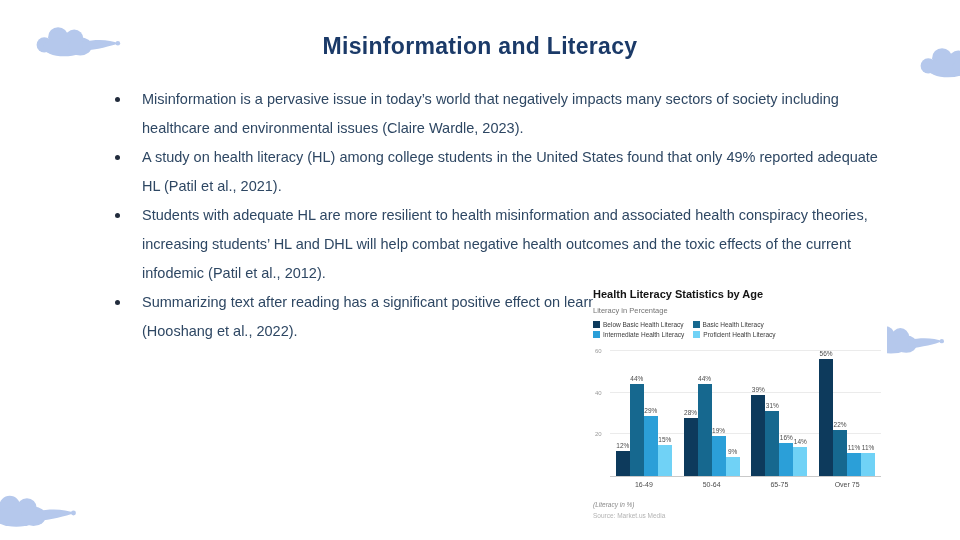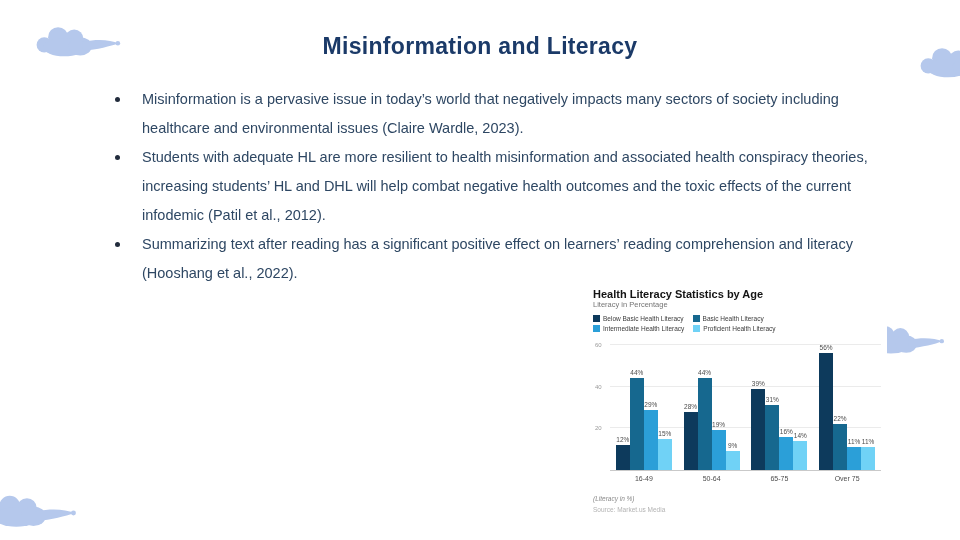--- a/index.html
+++ b/index.html
@@ -28,21 +28,21 @@
   .cloud-tl{left:32px;top:24px;width:92px;height:34px;}
   .cloud-tr{left:916px;top:45px;width:92px;height:34px;}
   .cloud-r{left:860px;top:323px;width:88px;height:32px;}
   .cloud-bl{left:-18px;top:492px;width:98px;height:37px;}
   
   .chart-panel{
     position:absolute;left:593px;top:288px;width:294px;height:234px;
     background:#ffffff;
   }
   .chart-title{font-size:11px;font-weight:bold;color:#141414;margin:0;}
-  .chart-subtitle{font-size:7.5px;color:#757575;}
+  .chart-subtitle{font-size:7.5px;color:#757575;margin-top:6px;}
   .legend{margin-top:6px;display:flex;flex-wrap:wrap;column-gap:9px;row-gap:3px;width:255px;}
   .legend-item{display:flex;align-items:center;gap:3px;font-size:6.5px;color:#3a3a3a;white-space:nowrap;}
   .legend-swatch{width:7px;height:7px;flex:0 0 auto;}
   .plot{
     margin:13px 6px 0 17px;height:125px;position:relative;
     border-bottom:1px solid #c9c9c9;
   }
   .gridline{position:absolute;left:0;right:0;height:1px;background:#ebebeb;}
   .ytick{position:absolute;left:-15px;font-size:6px;color:#9a9a9a;}
   .groups{position:absolute;left:0;right:0;top:0;bottom:0;display:flex;justify-content:space-around;align-items:flex-end;}
@@ -100,20 +100,24 @@
     <path d="M66 23 C 88 19 102 21 113 25 C 102 29 86 33 66 35 Z"></path>
       <circle cx="112" cy="25" r="3"></circle>
   </svg>
 
   <h1 class="slide-title">Misinformation and Literacy</h1>
 
   <ul class="bullets" id="bullet-list">
       <li class="bullet-item">
         <span class="bullet-dot"></span>
         <span>Misinformation is a pervasive issue in today’s world that negatively impacts many sectors of society including healthcare and environmental issues (Claire Wardle, 2023).</span>
+      </li>
+      <li class="bullet-item">
+        <span class="bullet-dot"></span>
+        <span>A study on health literacy (HL) among college students in the United States found that only 49% reported adequate HL (Patil et  al., 2021).</span>
       </li>
       <li class="bullet-item">
         <span class="bullet-dot"></span>
         <span>Students with adequate HL are more resilient to health misinformation and associated health conspiracy theories, increasing students’ HL and DHL will help combat negative health outcomes and the toxic effects of the current infodemic (Patil et al., 2012).</span>
       </li>
       <li class="bullet-item">
         <span class="bullet-dot"></span>
         <span>Summarizing text after reading has a significant positive effect on learners’ reading comprehension and literacy (Hooshang et al., 2022).</span>
       </li>
     </ul>

